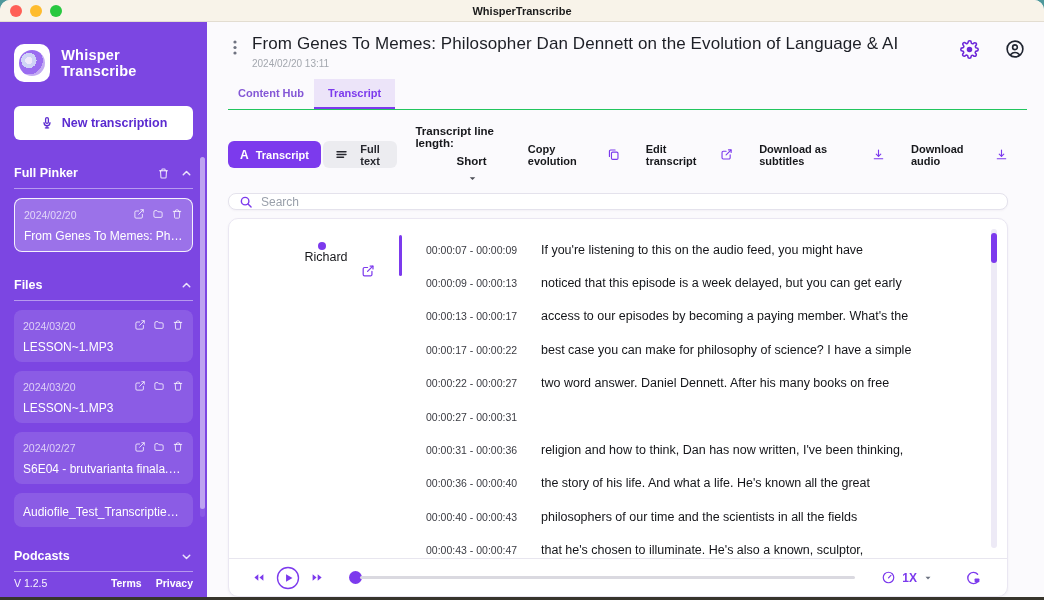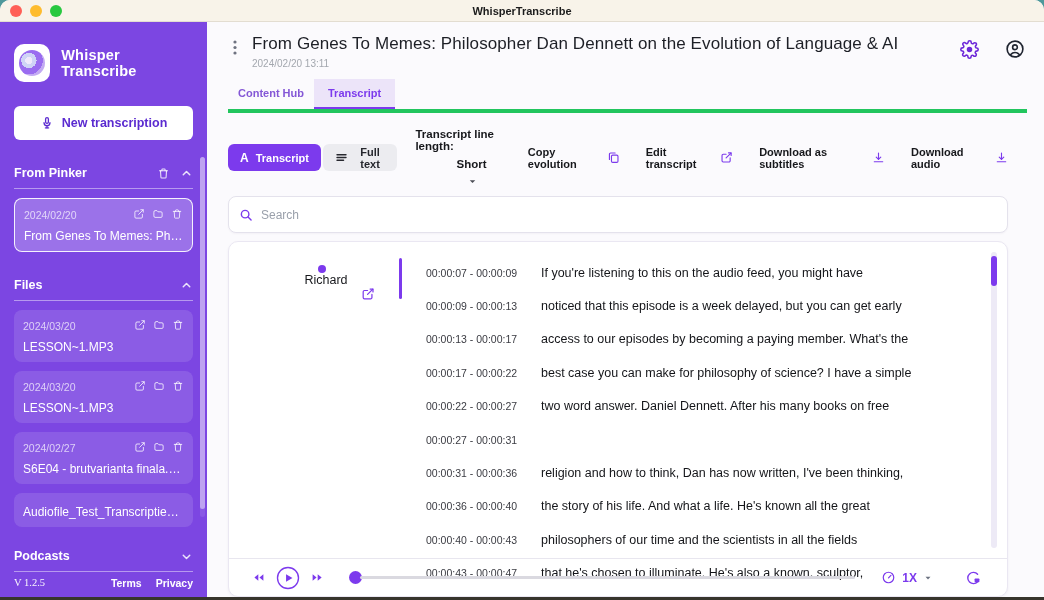--- a/index.html
+++ b/index.html
@@ -42,60 +42,60 @@
   .card { margin-top:9px; border-radius:8px; padding:7px 9px 8px 9px;
     background:rgba(255,255,255,.12); cursor:pointer; }
   .card.selected { background:rgba(255,255,255,.24); border:1px solid rgba(255,255,255,.9); }
   .card-top { display:flex; align-items:center; }
   .card-date { font-size:10.5px; color:rgba(255,255,255,.7); flex:1; }
   .card-ics { display:flex; gap:7px; color:rgba(255,255,255,.8); }
   .card-name { margin-top:5px; font-size:12px; font-weight:500; color:#fff;
     white-space:nowrap; overflow:hidden; text-overflow:ellipsis; }
   .side-foot { position:absolute; left:14px; right:14px; bottom:8px; display:flex;
     font-size:10.5px; font-weight:600; color:rgba(255,255,255,.95); }
-  .side-foot .v { flex:1; font-weight:400;font-family:Liberation Serif, serif; }
+  .side-foot .v { flex:1; font-weight:400; }
   .side-foot a { color:#fff; text-decoration:none; margin-left:14px; }
   .side-scroll { position:absolute; right:2px; top:135px; width:5px; height:360px;
     background:rgba(255,255,255,.10); border-radius:3px; }
   .side-scroll .thumb { width:5px; height:352px; background:rgba(255,255,255,.45);
     border-radius:3px; }
 
   
   .main { flex:1; min-width:0; padding:8px 36px 0 21px; display:flex; flex-direction:column; }
   .hdr { display:flex; align-items:flex-start; margin-top:4px; margin-right:-17px; }
   .kebab { color:#6e7280; margin-top:5px; margin-right:10px; display:flex; cursor:pointer; }
   .title-blk { flex:1; min-width:0; }
   .doc-title { font-size:17px; font-weight:500; color:#1d1f26; letter-spacing:.1px; }
   .doc-date { font-size:10px; color:#A3A7AE; margin-top:4px; }
   .hdr-ics { display:flex; align-items:center; gap:26px; margin-top:5px; }
   .gear { color:#6D28D9; cursor:pointer; display:flex; }
   .account { color:#1F2430; cursor:pointer; display:flex; }
 
-  .tabs { display:flex; margin-top:10px; border-bottom:4px solid #22c55e; margin-right:-19px; }
+  .tabs { display:flex; margin-top:10px; border-bottom:1px solid #22c55e; margin-right:-19px; }
   .tab { font-size:11px; font-weight:700; color:#7C3AED; padding:8px 10px; cursor:pointer; }
   .tab.active { background:#ECE4F9; border-bottom:2.5px solid #7C3AED; padding:8px 14px; }
   .tab.inactive { color:#8457D6; }
 
   .toolbar { display:flex; align-items:center; margin-top:15px; }
   .toggle { display:flex; }
   .tg { height:27px; display:flex; align-items:center; gap:7px; padding:0 12px;
     font-size:11px; font-weight:700; cursor:pointer; border:none;
     font-family:"Liberation Sans", sans-serif; }
   .tg.active { background:#7C3AED; color:#fff; border-radius:6px; }
   .tg.inactive { background:#ECECF0; color:#26272e; border-radius:6px; margin-left:2px; }
   .tg .a-glyph { font-size:12px; font-weight:700; }
   .line-len { display:flex; align-items:center; gap:6px; margin-left:18px;
     font-size:11.5px; font-weight:600; color:#17181C; cursor:pointer;flex-direction:column; }
   .line-len .caret { color:#4b4d55; display:flex; margin-left:2px; }
   .tb-actions { margin-left:auto; display:flex; align-items:center; gap:26px; }
   .act { display:flex; align-items:center; gap:7px; font-size:11px; font-weight:700;
     color:#17181C; cursor:pointer; }
   .act .ic { color:#7C3AED; display:flex; }
 
-  .search { margin-top:9px; height:37px; border:1px solid #E4E2EC; border-radius:8px;
+  .search { margin-top:9px; height:17px; border:1px solid #E4E2EC; border-radius:8px;
     background:#fff; display:flex; align-items:center; padding:0 10px; gap:8px;
     box-shadow:0 1px 2px rgba(40,30,80,.04); }
   .search input { border:none; outline:none; flex:1; font-size:12px; color:#2a2b31;
     font-family:"Liberation Sans", sans-serif; background:transparent; }
   .search input::placeholder { color:#9AA0AB; }
   .search .ic { color:#7C3AED; display:flex; }
 
   .panel { margin-top:8px; background:#fff; border:1px solid #EAE7F2; border-radius:10px;
     box-shadow:0 1px 3px rgba(40,30,80,.05); flex:1; min-height:0;
     display:flex; flex-direction:column; position:relative; }
@@ -158,21 +158,21 @@
               <rect x="6.4" y="1.8" width="3.2" height="6.6" rx="1.6"></rect>
               <path d="M4.6 7.6a3.4 3.4 0 0 0 6.8 0"></path>
               <path d="M8 11v2.4"></path>
               <path d="M6.2 13.6h3.6"></path>
             </svg>
         </span>
         <span>New transcription</span>
       </button>
 
       <div class="sec-head">
-        <span class="lbl">From Pinker</span>
+        <span class="lbl">Full Pinker</span>
         <span class="ic">
           <svg width="13" height="13" viewBox="0 0 16 16" fill="none" stroke="currentColor" stroke-width="1.3" stroke-linecap="round" stroke-linejoin="round">
               <path d="M3 4.5h10"></path>
               <path d="M6 4.5V3.4c0-.5.4-.9.9-.9h2.2c.5 0 .9.4.9.9v1.1"></path>
               <path d="M4.3 4.5l.5 8a1 1 0 0 0 1 1h4.4a1 1 0 0 0 1-1l.5-8"></path>
             </svg>
         </span>
         <span class="ic">
           <svg width="13" height="13" viewBox="0 0 16 16" fill="none" stroke="currentColor" stroke-width="1.8" stroke-linecap="round" stroke-linejoin="round">
               <path d="M4 9.5 8 5.5l4 4"></path>

